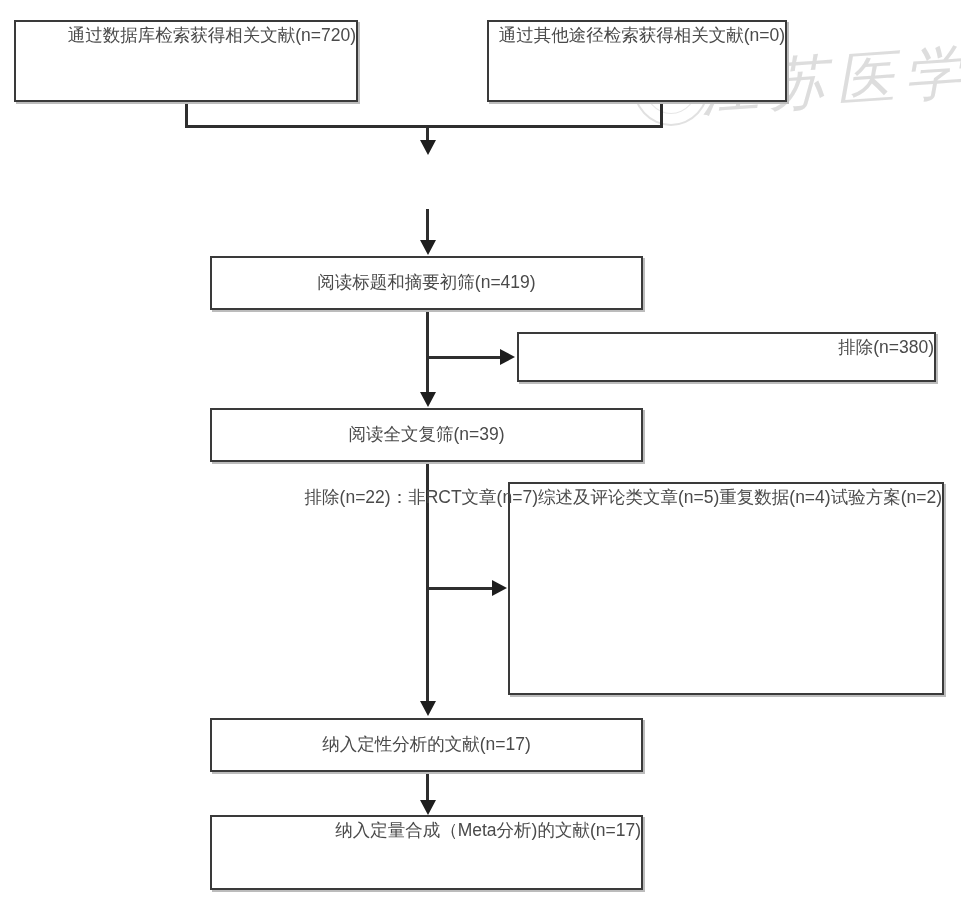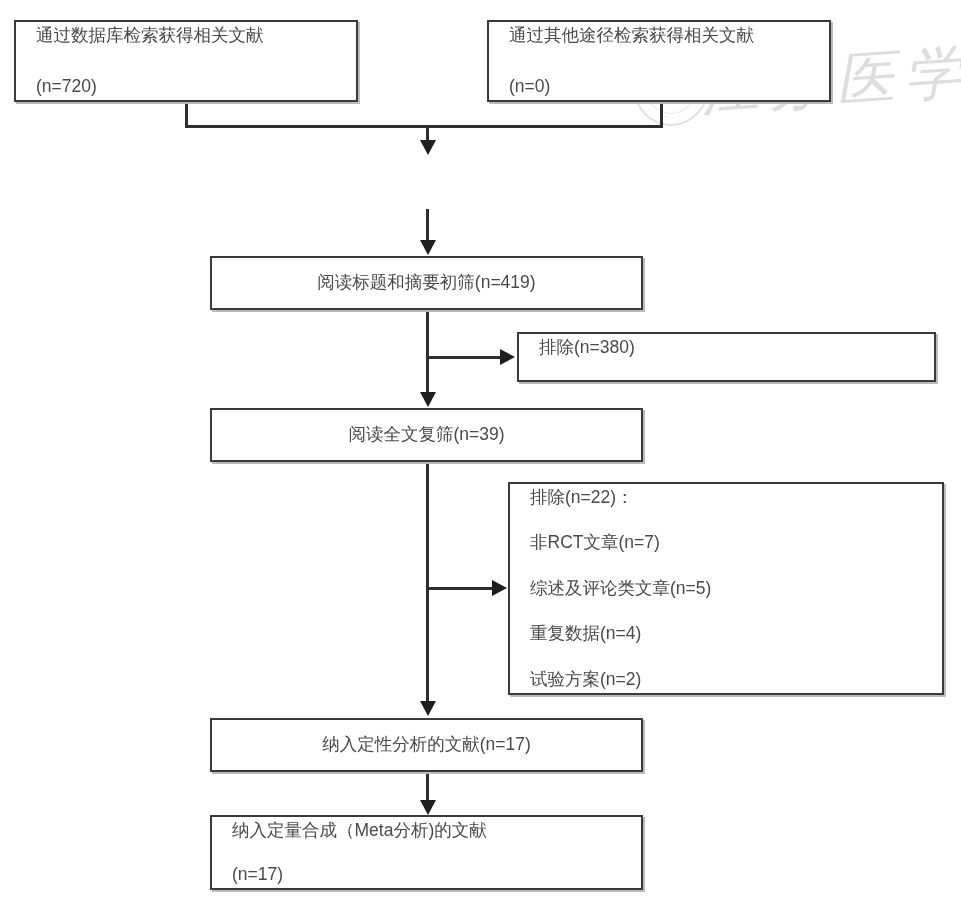--- a/index.html
+++ b/index.html
@@ -75,22 +75,22 @@
     z-index: 2;
   }
   .box.center {
     display: flex;
     align-items: center;
     justify-content: center;
     text-align: center;
   }
   .box.leftpad {
     display: flex;
-    flex-direction: column;
-    justify-content: space-between;
+    flex-direction: row;
+    justify-content: flex-end;
     padding-left: 20px;
     text-align: left;
   }
   .box .line { white-space: nowrap; }
 
   
   .vline, .hline {
     position: absolute;
     background: #2e2e2e;
     z-index: 1;
@@ -123,21 +123,21 @@
   <div class="watermark wm-seal">
     <div class="wm-seal-inner">江苏医学会</div>
   </div>
   <div class="watermark wm-script">江苏医学会</div>
 
   <div class="box leftpad" style="left:14px; top:20px; width:344px; height:82px;">
     <div class="line">通过数据库检索获得相关文献</div>
     <div class="line">(n=720)</div>
   </div>
 
-  <div class="box leftpad" style="left:487px; top:20px; width:344px; height:82px;">
+  <div class="box leftpad" style="left:487px; top:20px; width:300px; height:82px;">
     <div class="line">通过其他途径检索获得相关文献</div>
     <div class="line">(n=0)</div>
   </div>
 
   <div class="vline" style="left:185px; top:102px; height:26px;"></div>
   <div class="vline" style="left:660px; top:102px; height:26px;"></div>
   <div class="hline" style="left:185px; top:125px; width:478px;"></div>
   <div class="vline" style="left:426px; top:125px; height:18px;"></div>
   <div class="arrow-down" style="left:420px; top:140px;"></div>
 

